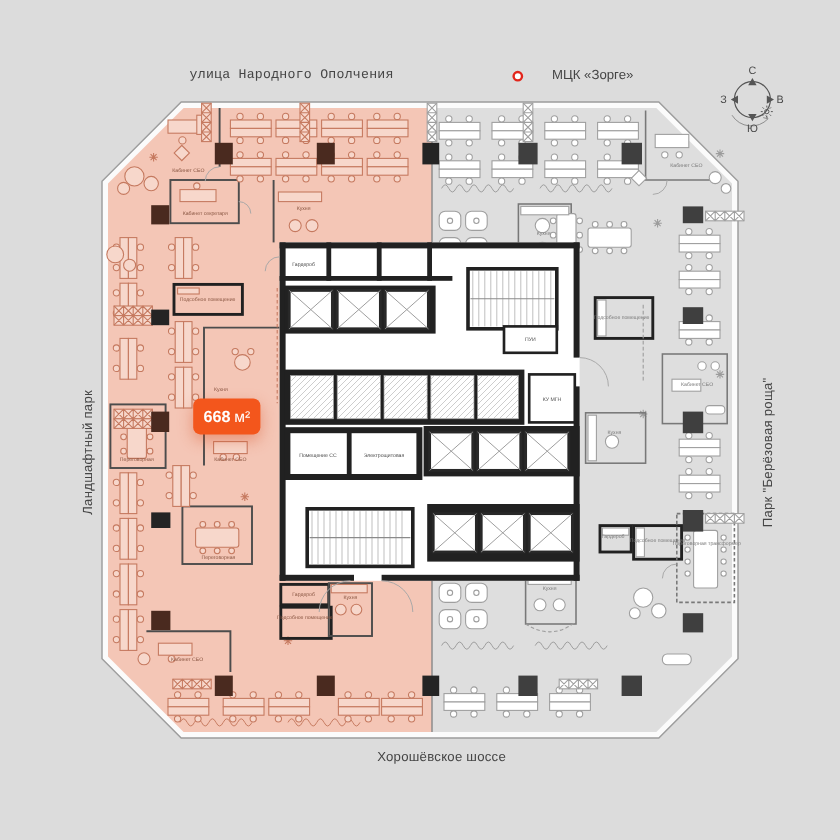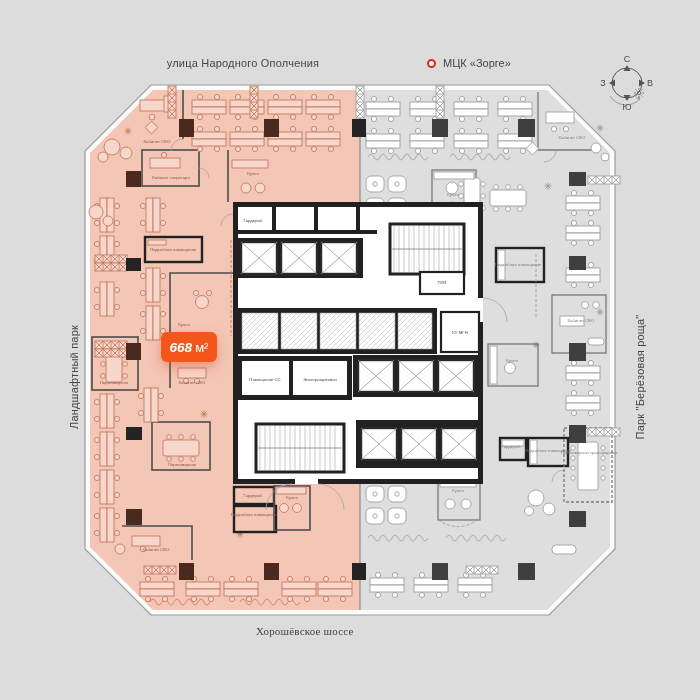--- a/index.html
+++ b/index.html
@@ -1,28 +1,28 @@
 <!DOCTYPE html>
 <html><head>
 <meta charset="utf-8">
 <style>
   html,body{margin:0;padding:0;}
   .stage{position:relative;width:700px;height:700px;background:#dcdcdc;font-family:"Liberation Sans",sans-serif;overflow:hidden;}
   .street{position:absolute;font-size:11px;color:#454545;letter-spacing:.2px;white-space:nowrap;}
-  .street-top{left:143px;top:57px;width:200px;text-align:center;}
-  .street-bottom{left:256px;top:625px;width:200px;text-align:left;font-family:Liberation Serif, serif;}
+  .street-top{left:143px;top:57px;width:200px;text-align:center;font-family:Liberation Mono, monospace;}
+  .street-bottom{left:268px;top:625px;width:200px;text-align:center;}
   .street-left{left:74px;top:377px;transform:translate(-50%,-50%) rotate(-90deg);}
   .street-right{left:640px;top:377px;transform:translate(-50%,-50%) rotate(-90deg);}
-  .legend{position:absolute;left:427px;top:57px;display:flex;align-items:center;gap:7px;font-size:11px;color:#454545;}
+  .legend{position:absolute;left:427px;top:57px;display:flex;align-items:center;gap:24px;font-size:11px;color:#454545;}
   .dot{width:5px;height:5px;border-radius:50%;background:#fff;border:2.5px solid #e2251b;display:inline-block;}
   .compass{position:absolute;left:596px;top:46px;width:64px;height:68px;}
   .compass text{font-size:9px;fill:#4a4a4a;text-anchor:middle;}
   .plan{position:absolute;left:0;top:0;}
   .badge{position:absolute;left:161px;top:332px;width:56px;height:30px;background:#f3561c;border-radius:6px;color:#fff;display:flex;align-items:center;justify-content:center;box-shadow:0 5px 12px rgba(216,72,28,.4);cursor:pointer;}
-  .badge .v{font-weight:bold;font-size:13.5px;font-style:italic;}
+  .badge .v{font-weight:bold;font-size:13.5px;}
   .badge .u{font-size:13px;margin-left:3px;}
   
   .fs{fill:#f7d7cb;stroke:#c5795f;stroke-width:.9;}
   .fg{fill:#ffffff;stroke:#9f9f9f;stroke-width:.9;}
   .fsl{stroke:#c5795f;fill:none;stroke-width:.9;}
   .fgl{stroke:#9c9c9c;fill:none;stroke-width:.9;}
   .part-s{stroke:#4c4c4c;stroke-width:1.6;fill:none;}
   .part-g{stroke:#787878;stroke-width:1.3;fill:none;}
   .wall-ln{stroke:#212121;stroke-width:2.4;fill:none;}
   .wall{fill:#212121;}

